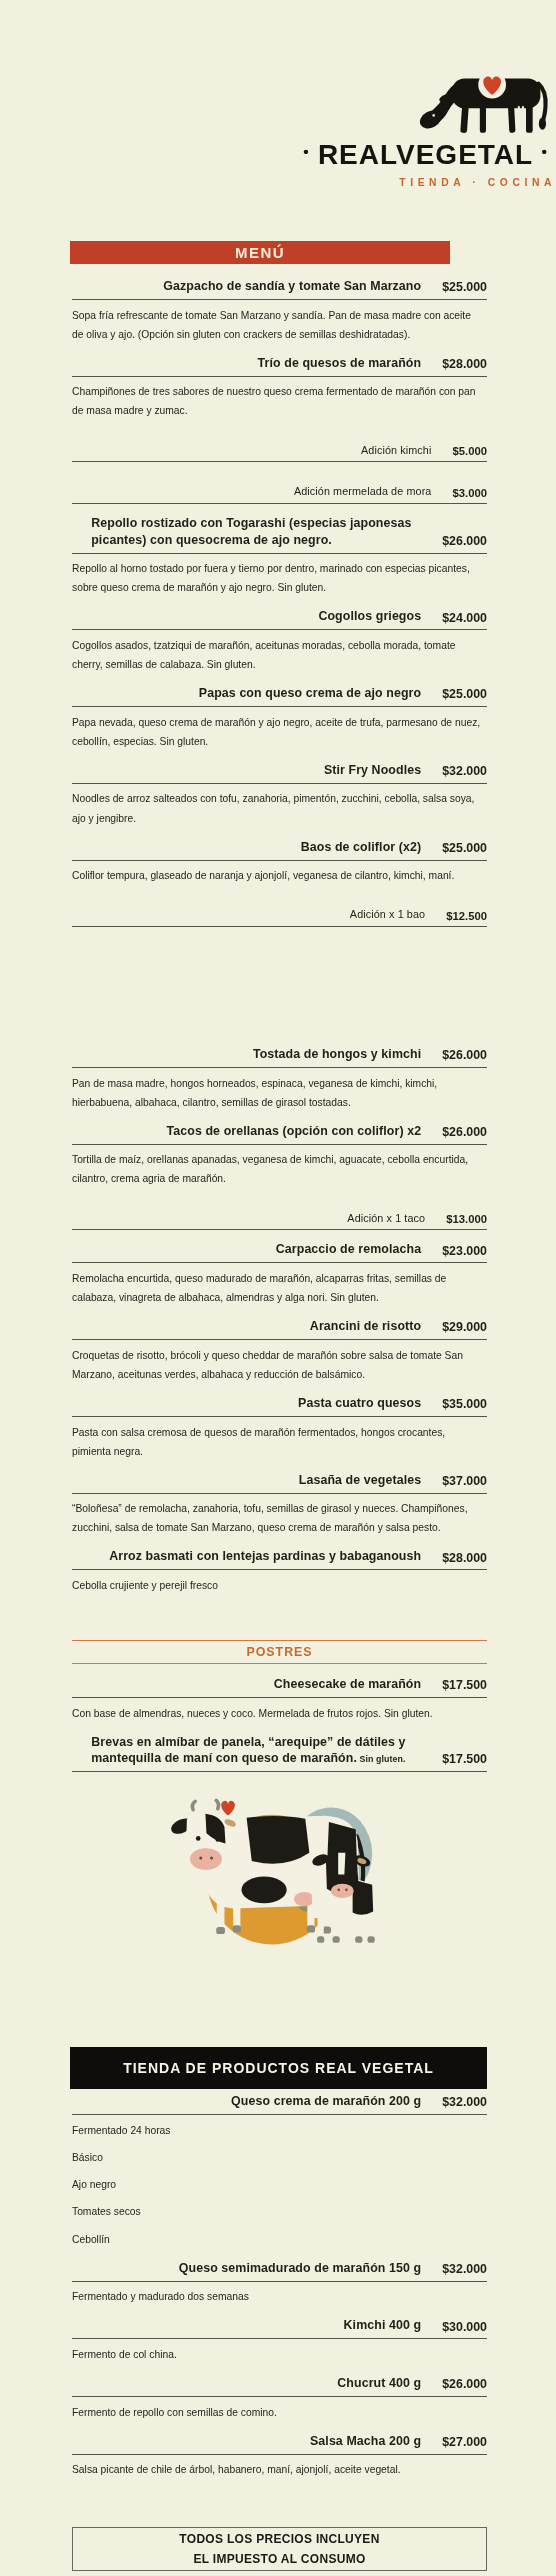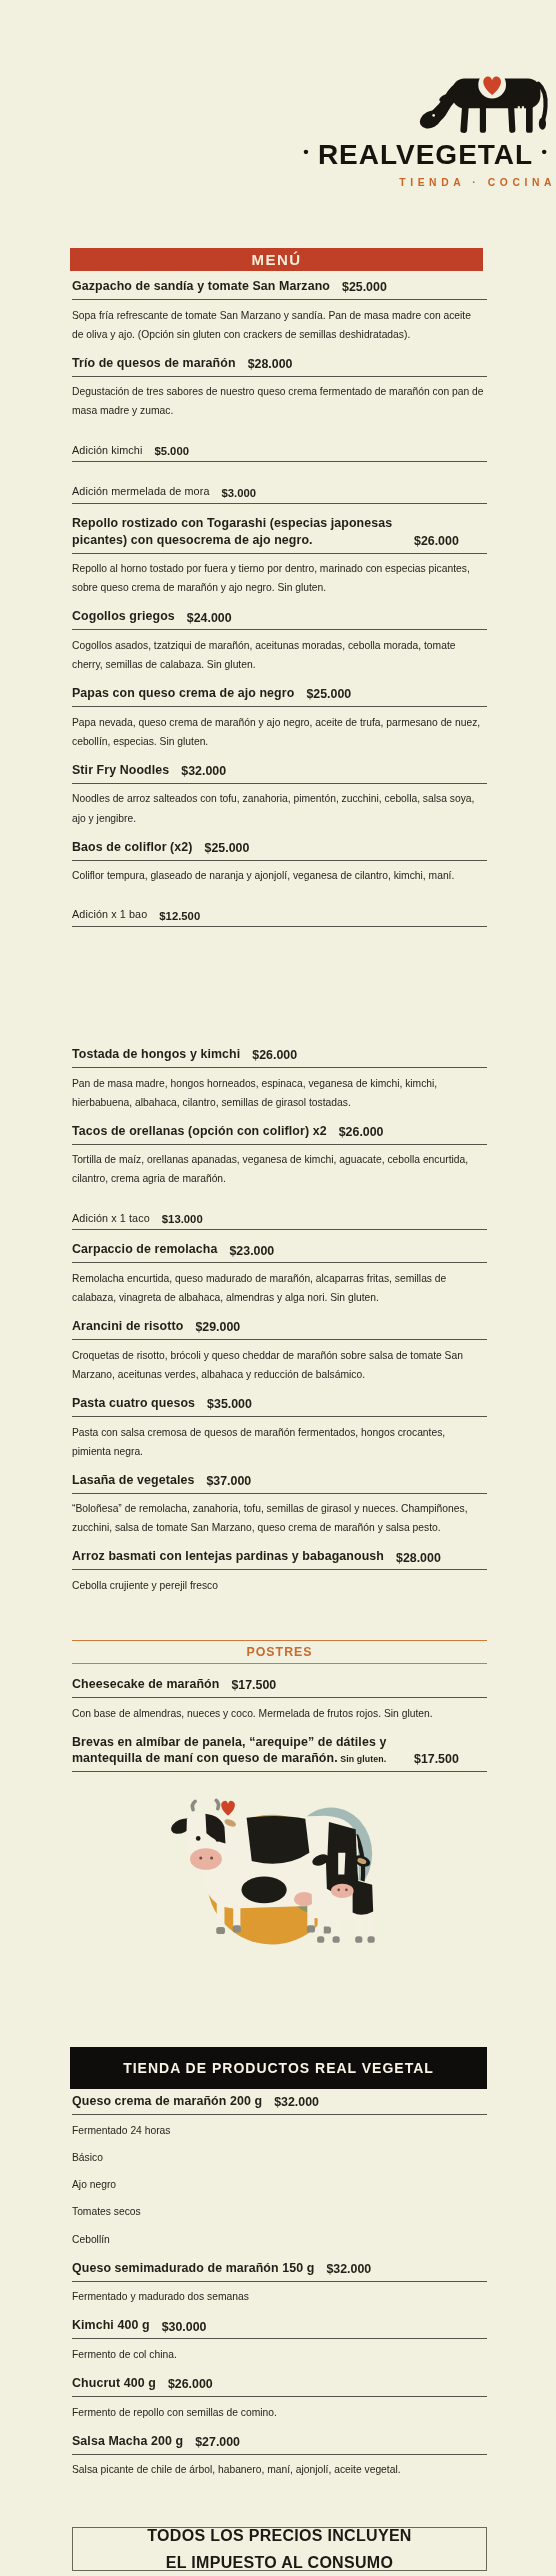--- a/index.html
+++ b/index.html
@@ -12,51 +12,51 @@
   .abs{position:absolute}
 
   
   .logo-wrap{left:0;top:0;width:556px;text-align:right}
   .logo-cow{margin-top:60px}
   .wordmark{margin-top:1px;font-weight:bold;font-size:28px;letter-spacing:1px;color:#16140e;line-height:1}
   .wordmark .dot{font-size:15.5px;vertical-align:7.2px;margin:0 8.2px;color:#16140e}
   .tagline{margin-top:8.2px;font-weight:bold;font-size:10.3px;letter-spacing:4.6px;color:#c96527}
 
   
-  .menu-banner{left:70px;top:248px;width:413px;height:23px;background:#c04027;
+  .menu-banner{left:70px;top:241px;width:380px;height:23px;background:#c04027;
     display:flex;align-items:center;justify-content:center;
     color:#f6ecd7;font-weight:bold;font-size:15px;letter-spacing:1.5px}
   .store-banner{left:70px;top:2047px;width:417px;height:42px;background:#0e0d0b;
     display:flex;align-items:center;justify-content:center;
     color:#f7f4e6;font-weight:bold;font-size:14px;letter-spacing:1px}
   .postres-header{left:72px;top:1640px;width:415px;
     border-top:1px solid #d0793c;border-bottom:1px solid #d0793c;
     text-align:center;color:#c96a2e;font-weight:bold;font-size:12.4px;
     letter-spacing:1px;padding:3.6px 0 4.6px;box-sizing:border-box}
 
   
   .menu-col{left:72px;width:415px}
   .item{margin-top:11px}
   .item:first-child{margin-top:0}
   .item.addon{margin-top:22px}
-  .row{display:flex;justify-content:flex-start;align-items:flex-end;gap:12px;
+  .row{display:flex;justify-content:flex-end;align-items:flex-end;gap:21px;
     border-bottom:1px solid #55544a;padding-bottom:4.6px}
   .title{font-weight:bold;font-size:12.4px;line-height:1.32;max-width:330px;letter-spacing:0.1px}
   .title .note{font-weight:bold;font-size:8.8px;letter-spacing:0.1px}
   .price{font-weight:bold;font-size:12.4px;white-space:nowrap}
   .addon .title{font-weight:normal;font-size:10.8px}
   .addon .price{font-size:11.3px}
   .desc{margin-top:5.7px;font-size:10.3px;line-height:1.85;color:#26251e;max-width:412px}
   .desc .dline{display:block;margin-bottom:8.2px}
   .desc .dline:last-child{margin-bottom:0}
 
   
   .footer-box{left:72px;top:2527px;width:415px;height:44px;border:1px solid #69685b;
     box-sizing:border-box;display:flex;flex-direction:column;align-items:center;justify-content:center;
-    font-weight:bold;font-size:16px;line-height:1.7;letter-spacing:0.3px;text-align:center;color:#1b1a14}
+    font-weight:bold;font-size:12px;line-height:1.7;letter-spacing:0.3px;text-align:center;color:#1b1a14}
 
   
   .illus1{left:155px;top:1792px;width:247px;height:170px}
 </style>
 </head>
 <body>
 
 <div class="abs logo-wrap">
   <div class="logo-cow">
     <svg width="139" height="78" viewBox="0 0 270 152">
@@ -97,21 +97,21 @@
         <span class="title">Gazpacho de sandía y tomate San Marzano</span>
         <span class="price">$25.000</span>
       </div>
       <div class="desc">Sopa fría refrescante de tomate San Marzano y sandía. Pan de masa madre con aceite de oliva y ajo. (Opción sin gluten con crackers de semillas deshidratadas).</div>
     </div>
     <div class="item">
       <div class="row">
         <span class="title">Trío de quesos de marañón</span>
         <span class="price">$28.000</span>
       </div>
-      <div class="desc">Degustación de tres sabores de nuestro queso crema fermentado de marañón con pan de masa madre y zumac.</div>
+      <div class="desc">Champiñones de tres sabores de nuestro queso crema fermentado de marañón con pan de masa madre y zumac.</div>
     </div>
     <div class="item addon">
       <div class="row">
         <span class="title">Adición kimchi</span>
         <span class="price">$5.000</span>
       </div>
     </div>
     <div class="item addon">
       <div class="row">
         <span class="title">Adición mermelada de mora</span>

